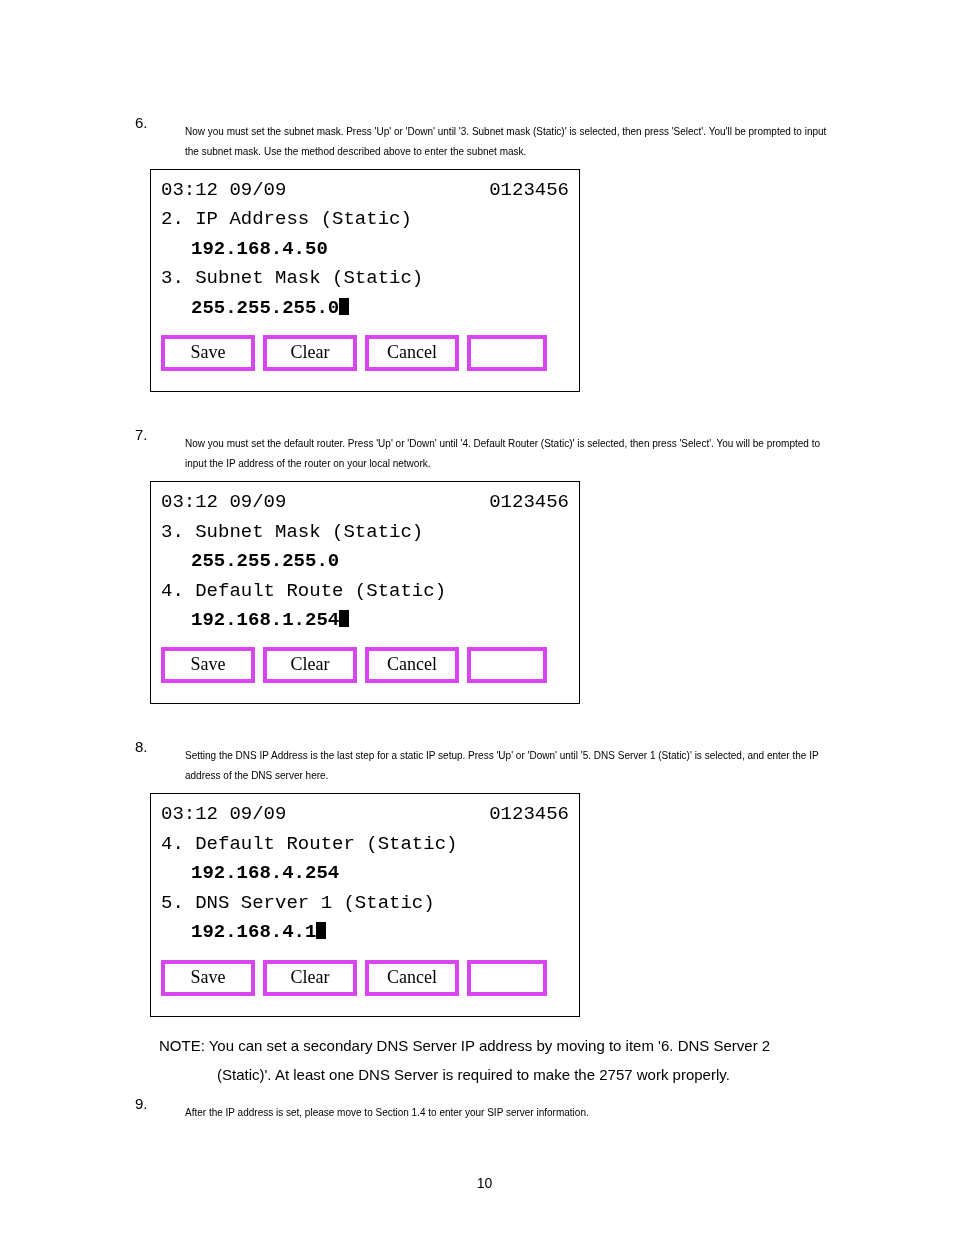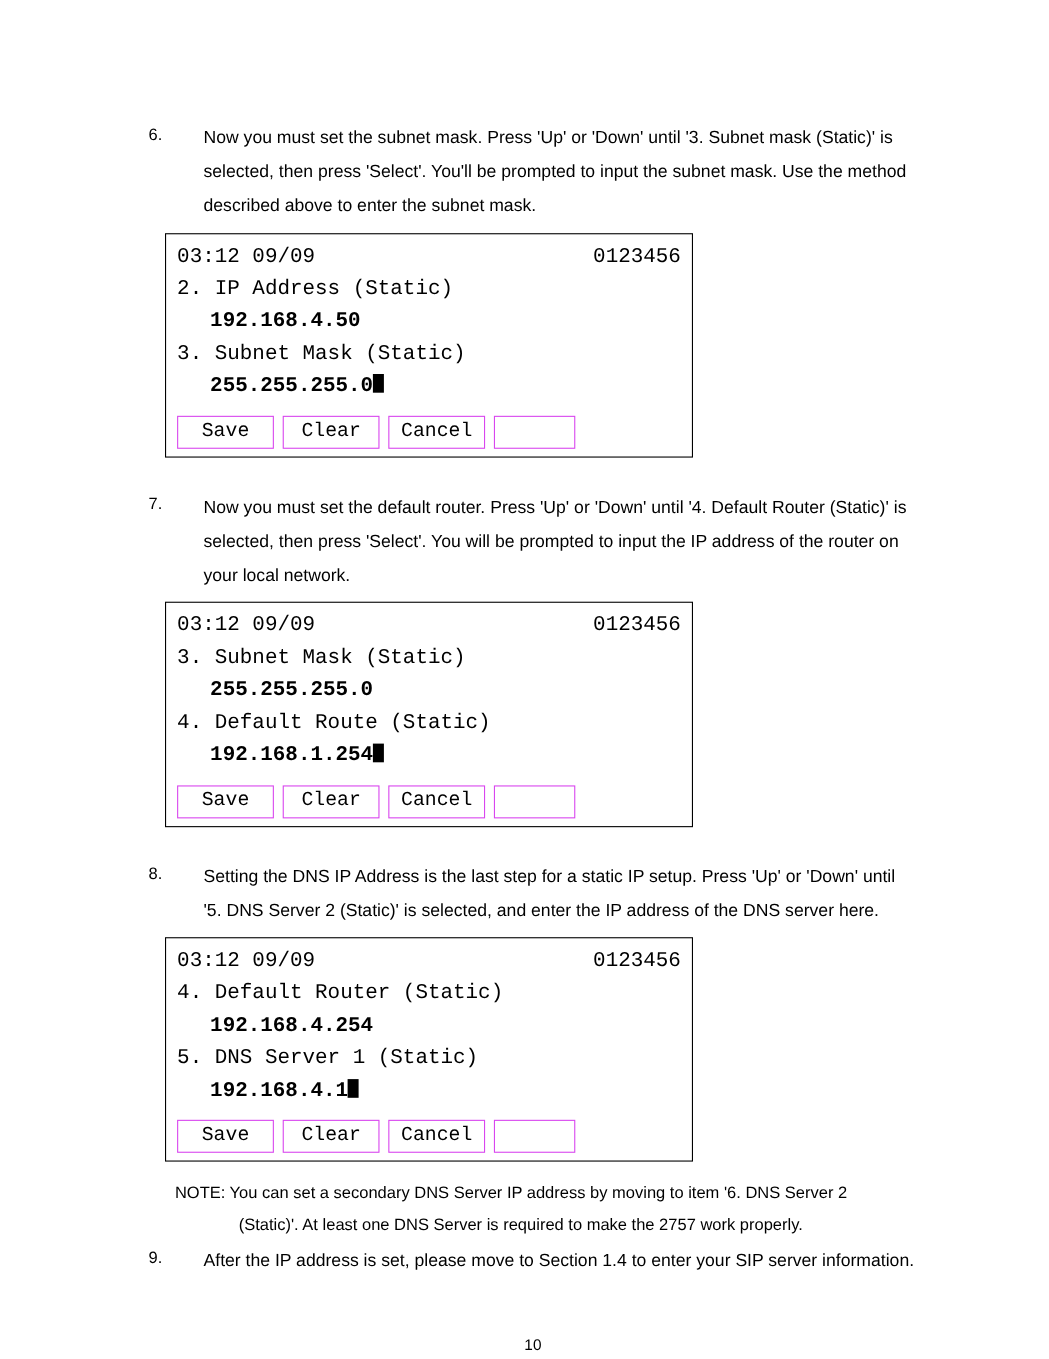--- a/index.html
+++ b/index.html
@@ -20,28 +20,29 @@
     margin-bottom: 8px;
   }
   .step-num {
     width: 50px;
     flex-shrink: 0;
     font-size: 15px;
     line-height: 1.7;
   }
   .step-text {
     flex: 1;
-    font-size: 16px;
+    font-size: 10px;
     line-height: 1.95;
+    margin-top: 12px;
   }
   .lcd {
     border: 1px solid #000;
-    width: 480px;
+    width: 430px;
     margin: 8px 0 30px 15px;
-    padding: 6px 10px 5px 10px;
+    padding: 6px 10px 18px 10px;
     font-family: "Courier New", Courier, monospace;
     font-size: 19px;
     line-height: 1.55;
     box-sizing: border-box;
   }
   .lcd-top {
     display: flex;
     justify-content: space-between;
   }
   .lcd-line {
@@ -61,27 +62,27 @@
     vertical-align: -2px;
   }
   .btn-row {
     display: flex;
     gap: 8px;
     margin-top: 12px;
     margin-bottom: 2px;
     padding-left: 0px;
   }
   .btn {
-    border: 1px solid #d946ef;
+    border: 4px solid #d946ef;
     width: 86px;
     height: 28px;
     display: flex;
     align-items: center;
     justify-content: center;
-    font-family: Liberation Mono, monospace;
+    font-family: Liberation Serif, serif;
     font-size: 18px;
   }
   .btn.empty {
     width: 72px;
   }
   .note-block {
     font-size: 15px;
     line-height: 1.95;
     margin-left: 24px;
     margin-top: -4px;
@@ -139,21 +140,21 @@
     <div class="btn-row">
       <div class="btn">Save</div>
       <div class="btn">Clear</div>
       <div class="btn">Cancel</div>
       <div class="btn empty"></div>
     </div>
   </div>
 
   <div class="step">
     <div class="step-num">8.</div>
-    <div class="step-text">Setting the DNS IP Address is the last step for a static IP setup. Press 'Up' or 'Down' until '5. DNS Server 2 (Static)' is selected, and enter the IP address of the DNS server here.</div>
+    <div class="step-text">Setting the DNS IP Address is the last step for a static IP setup. Press 'Up' or 'Down' until '5. DNS Server 1 (Static)' is selected, and enter the IP address of the DNS server here.</div>
   </div>
 
   <div class="lcd" style="margin-bottom:18px;">
     <div class="lcd-top">
       <span>03:12 09/09</span>
       <span>0123456</span>
     </div>
     <div class="lcd-line">4. Default Router (Static)</div>
     <div class="lcd-indent">192.168.4.254</div>
     <div class="lcd-line">5. DNS Server 1 (Static)</div>

